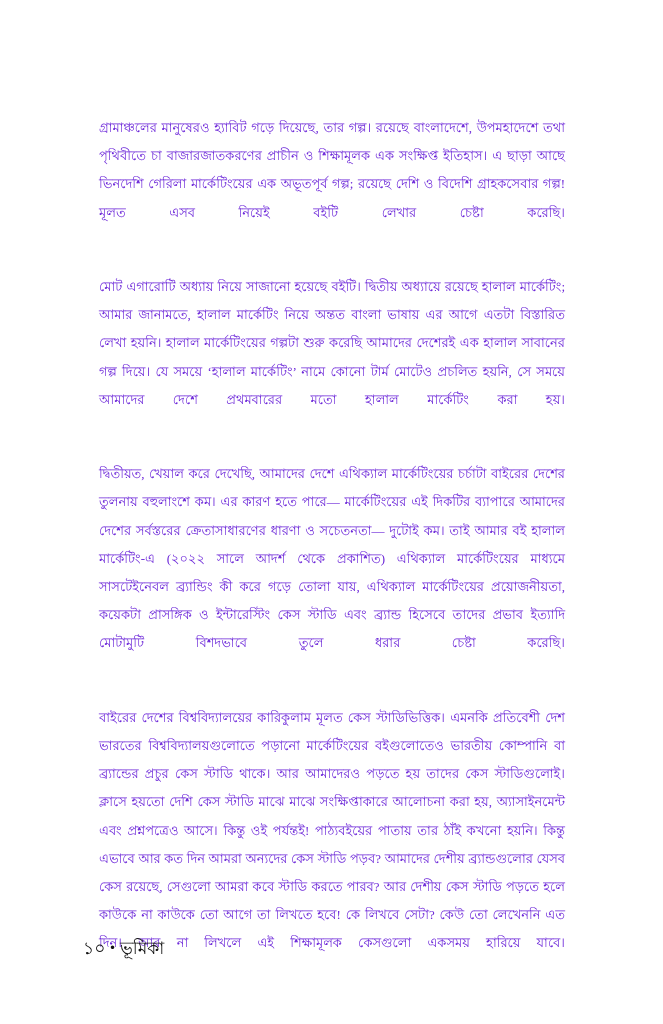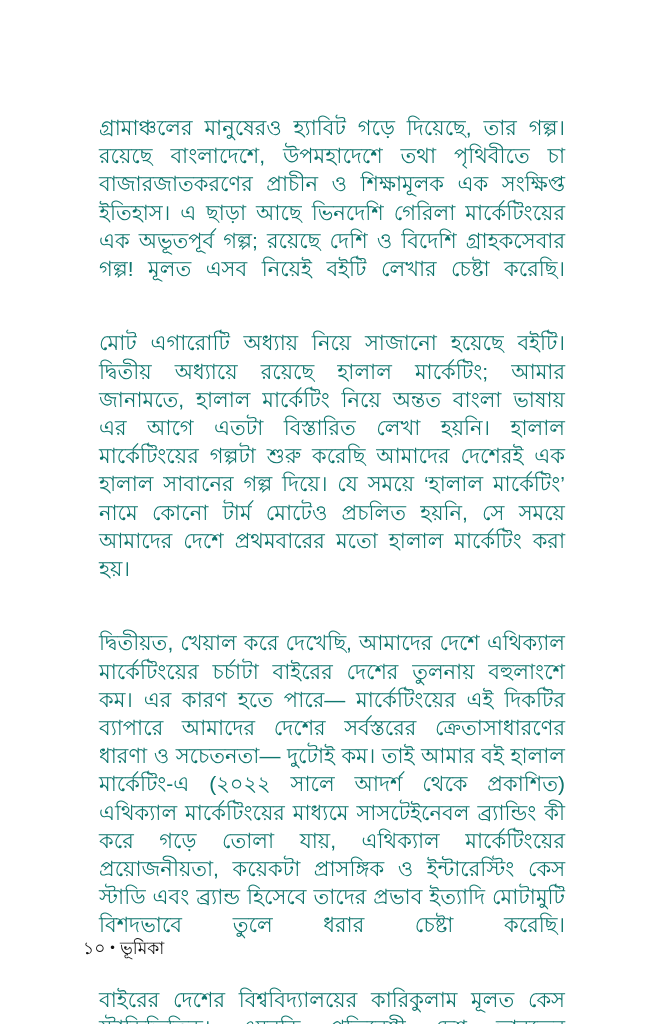--- a/index.html
+++ b/index.html
@@ -21,24 +21,24 @@
   .text-column {
     position: absolute;
     left: 99px;
     top: 114px;
     width: 466px;
   }
 
   .para {
     margin: 0 0 18px 0;
     padding: 0;
-    font-family: Liberation Sans, sans-serif;
-    font-size: 21px;
+    font-family: Liberation Serif, serif;
+    font-size: 13px;
     line-height: 28.2px;
-    color: #0f766e;
+    color: #6d28d9;
     text-align: justify;
     text-justify: inter-word;
     word-spacing: 0.02em;
     letter-spacing: 0;
     -webkit-hyphens: none;
     hyphens: none;
   }
 
   .para:last-of-type {
     margin-bottom: 0;

